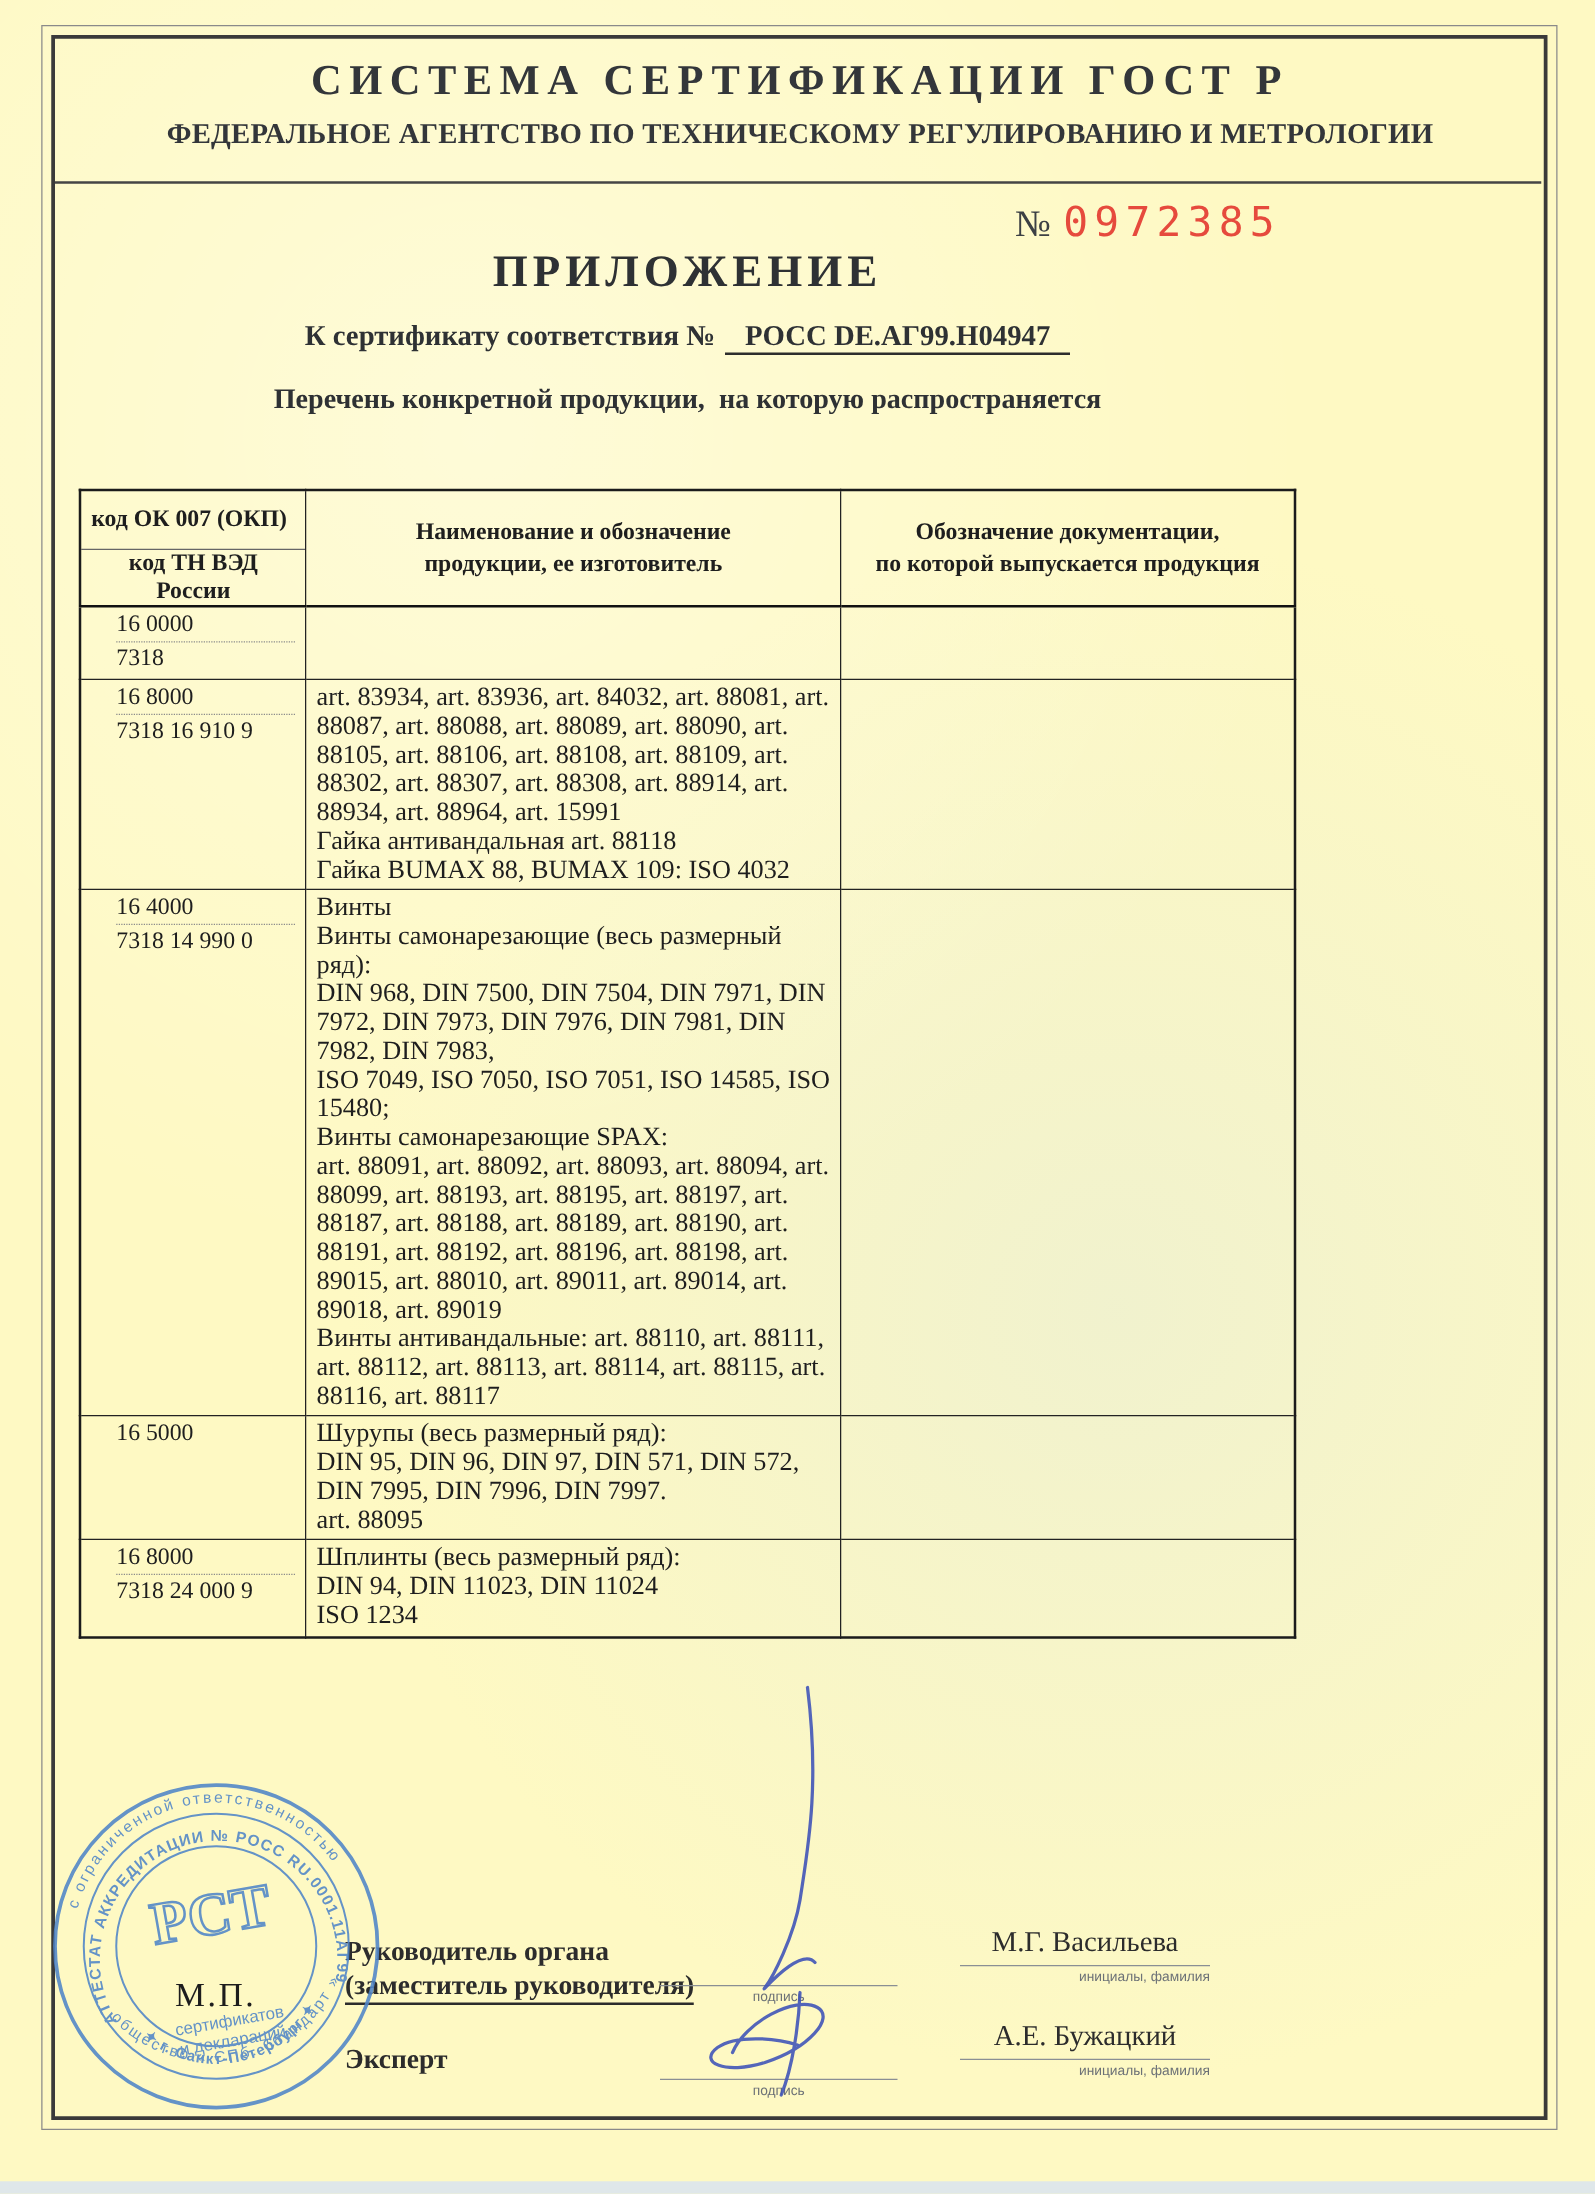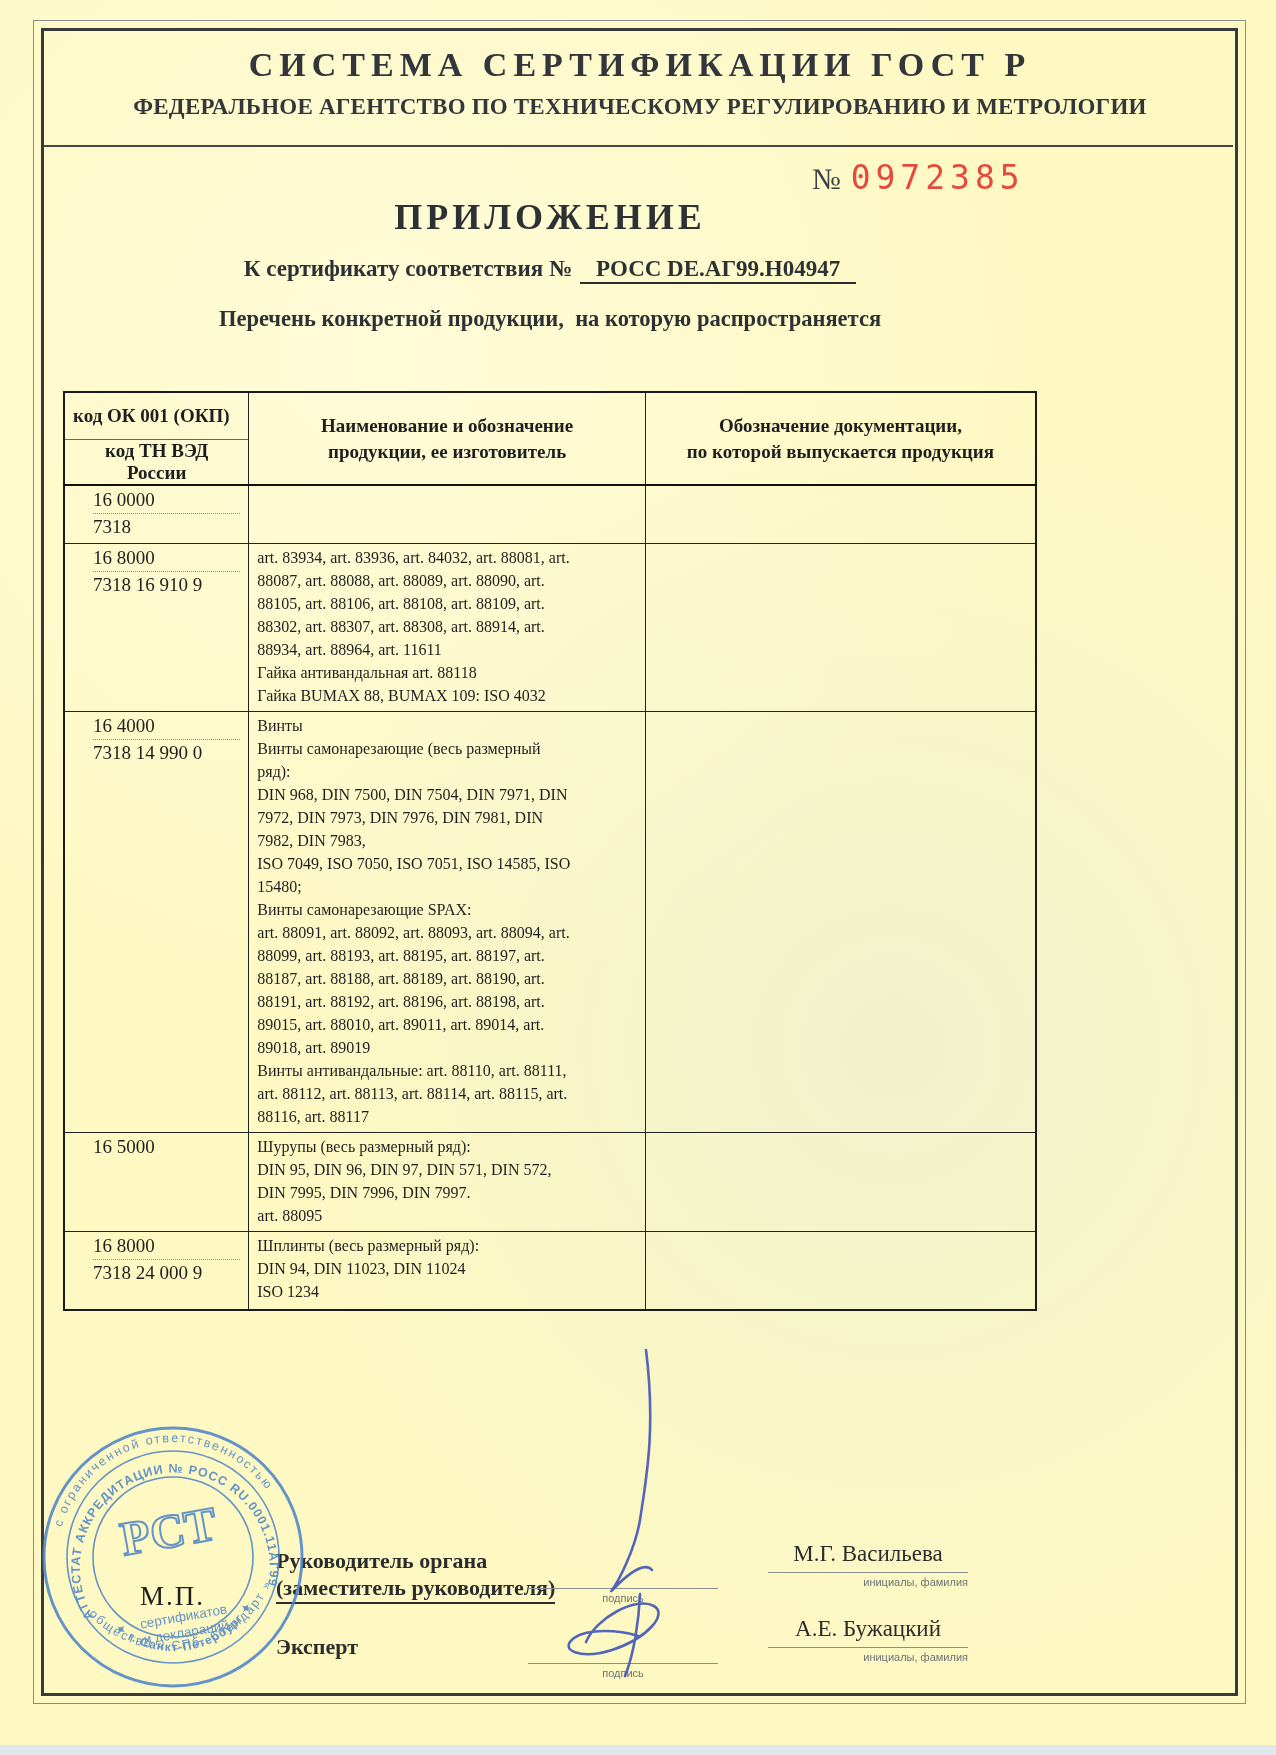--- a/index.html
+++ b/index.html
@@ -43,21 +43,21 @@
   table.products td, table.products th{border:1.6px solid #222;vertical-align:top;}
   tr.head-row{height:92px;}
   tr.head-row th{border-bottom:2.2px solid #111;font-weight:bold;font-size:19px;}
   .h-codes{padding:0;}
   .h-codes .h-okp{height:46px;display:flex;align-items:center;padding:0 8px;border-bottom:1px solid #666;}
   .h-codes .h-tnved{height:44px;display:flex;align-items:center;padding:0 8px;}
   .h-center{text-align:center;vertical-align:middle !important;line-height:26px;}
   .cell-codes{padding:1px 8px 3px;font-size:19px;line-height:26px;}
   .cell-codes .code{white-space:nowrap;margin-left:20px;}
   .cell-codes .code.dotted{border-bottom:1.5px dotted #8b8b8b;}
-  .cell-product{padding:2px 8px 4px;font-size:16px;line-height:23px;}
+  .cell-product{padding:2px 8px 4px;font-size:21px;line-height:23px;}
   .cell-product .p-line{white-space:nowrap;}
   .cell-docs{padding:2px 8px;}
   tr.row-0{height:56px;} tr.row-1{height:166px;} tr.row-2{height:414px;} tr.row-3{height:98px;} tr.row-4{height:78px;}
 
   
   .role1{position:absolute;left:276px;top:1547px;font-size:22px;font-weight:bold;color:#2c2c2c;line-height:27px;}
   .role1 .u{border-bottom:2.5px solid #2c2c2c;display:inline-block;padding-bottom:1px;}
   .role2{position:absolute;left:276px;top:1634px;font-size:22px;font-weight:bold;color:#2c2c2c;}
 
   .sig-line{position:absolute;border-top:1.5px solid #8a8f94;width:190px;}
@@ -111,21 +111,21 @@
 
   <table class="products">
     <colgroup>
         <col style="width:185px">
         <col style="width:397px">
         <col style="width:392px">
       </colgroup>
     <thead>
       <tr class="head-row">
         <th class="h-codes">
-          <div class="h-okp">код ОК 001 (ОКП)</div>
+          <div class="h-okp">код ОК 007 (ОКП)</div>
           <div class="h-tnved">код ТН ВЭД России</div>
         </th>
         <th class="h-center">
           <div>Наименование и обозначение</div>
           <div>продукции, ее изготовитель</div>
         </th>
         <th class="h-center">
           <div>Обозначение документации,</div>
           <div>по которой выпускается продукция</div>
         </th>
@@ -143,21 +143,21 @@
         <tr class="row-1">
           <td class="cell-codes">
             <div class="code dotted">16 8000</div>
             <div class="code">7318 16 910 9</div>
           </td>
           <td class="cell-product">
             <div class="p-line">art. 83934, art. 83936, art. 84032, art. 88081, art.</div>
             <div class="p-line">88087, art. 88088, art. 88089, art. 88090, art.</div>
             <div class="p-line">88105, art. 88106, art. 88108, art. 88109, art.</div>
             <div class="p-line">88302, art. 88307, art. 88308, art. 88914, art.</div>
-            <div class="p-line">88934, art. 88964, art. 11611</div>
+            <div class="p-line">88934, art. 88964, art. 15991</div>
             <div class="p-line">Гайка антивандальная  art. 88118</div>
             <div class="p-line">Гайка BUMAX 88, BUMAX 109: ISO 4032</div>
           </td>
           <td class="cell-docs"></td>
         </tr>
         <tr class="row-2">
           <td class="cell-codes">
             <div class="code dotted">16 4000</div>
             <div class="code">7318 14 990 0</div>
           </td>

